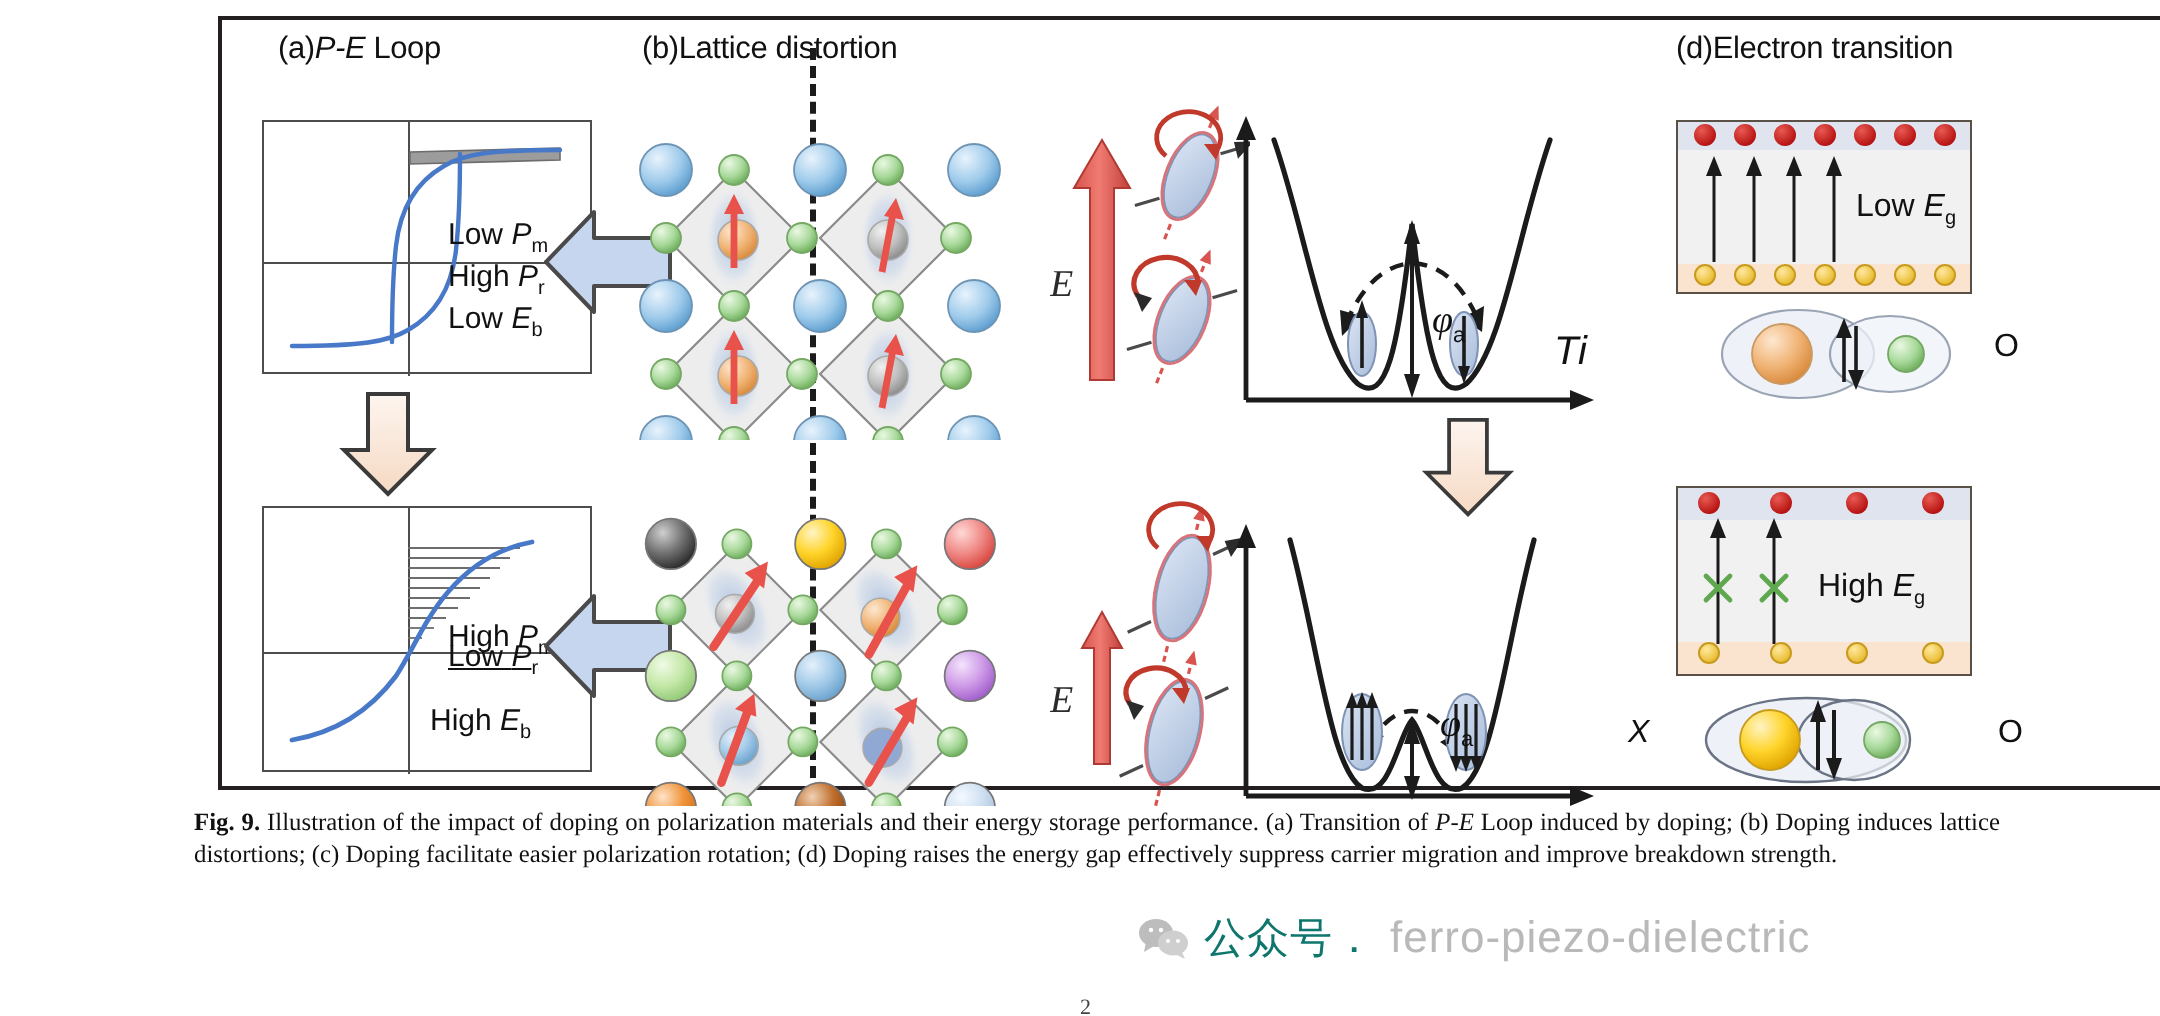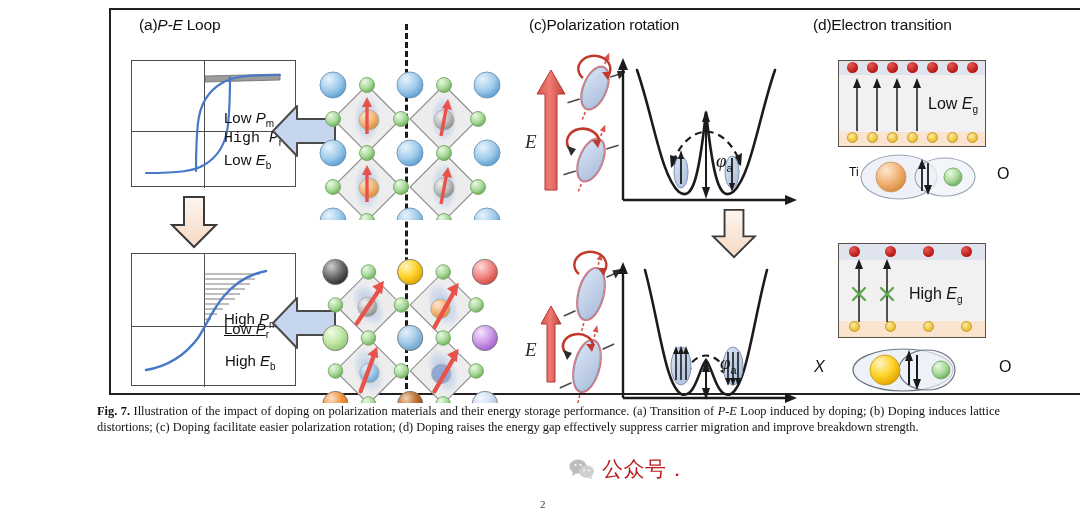--- a/index.html
+++ b/index.html
@@ -47,56 +47,56 @@
   #caption{position:absolute;left:97px;top:404px;width:903px;
       font-family:"Liberation Serif",serif;font-size:12.4px;line-height:15.6px;
       text-align:justify;color:#111;}
   #caption b{font-weight:bold;}
   #caption i{font-style:italic;}
 
   
   #watermark{position:absolute;left:569px;top:455px;
       font-family:"Liberation Sans",sans-serif;font-size:22px;color:#b9b9b9;
       white-space:nowrap;letter-spacing:.5px;display:flex;align-items:center;gap:7px;}
-  #wm-cn{font-size:21px;color:#b91c1c;}
+  #wm-cn{font-size:21px;color:#0f766e;}
   #pagenum{position:absolute;left:540px;top:498px;font-family:"Liberation Serif",serif;
       font-size:11px;color:#444;}
 </style>
 </head>
 <body>
 
 <div id="root">
 
   <div id="figure-frame">
 
     <div class="panel-title" style="left:28px;top:6px;">
       <span>(a)</span><i>P-E</i><span> Loop</span>
     </div>
-    <div class="panel-title" style="left:418px;top:6px;">
-      <span>(c)</span><span>Polarization rotation</span>
-    </div>
-    <div class="panel-title" style="left:702px;top:6px;text-align:right;">
+    <div class="panel-title" style="left:210px;top:6px;">
+      <span>(b)</span><span>Lattice distortion</span>
+    </div>
+    <div class="panel-title" style="left:727px;top:6px;text-align:right;">
       <span>(d)</span><span>Electron transition</span>
     </div>
 
     <div id="divider"></div>
 
     <div class="pe-box" style="left:20px;top:50px;width:165px;height:127px;">
       <div class="pe-vline" style="left:72px;top:0;height:127px;"></div>
       <div class="pe-hline" style="left:0;top:70px;width:165px;"></div>
       <svg width="163" height="125" viewBox="0 0 163 125" style="position:absolute;left:0;top:0;">
         <polygon points="73,15 148,13 148,19 73,21" fill="#9c9c9c" stroke="#6d6d6d" stroke-width="0.8"></polygon>
         <path d="M148,14 C112,14 100,16 90,22 C76,30 68,44 66,62 C64,80 64,100 64,110" fill="none" stroke="#4878c8" stroke-width="2.2" stroke-linecap="round"></path>
         <path d="M14,112 C48,112 62,110 72,104 C86,96 94,82 96,64 C98,46 98,26 98,16" fill="none" stroke="#4878c8" stroke-width="2.2" stroke-linecap="round"></path>
       </svg>
     </div>
     <div class="lbl" style="left:113px;top:99px;">
       <span>Low </span><i>P</i><sub>m</sub>
     </div>
-    <div class="lbl" style="left:113px;top:120px;font-family:Liberation Mono, monospace;">
+    <div class="lbl" style="left:113px;top:120px;">
       <span>High </span><i>P</i><sub>r</sub>
     </div>
     <div class="lbl" style="left:113px;top:141px;">
       <span>Low </span><i>E</i><sub>b</sub>
     </div>
 
     <svg class="arrow-down" style="left:58px;top:185px;" width="50" height="55" viewBox="0 0 50 55">
       <defs>
         <linearGradient id="downg" x1="0" y1="0" x2="0" y2="1">
           <stop offset="0%" stop-color="#fdf5ef"></stop>
@@ -124,21 +124,21 @@
         </g>
         <path d="M14,116 C38,112 54,100 66,84 C74,72 80,56 92,42 C104,28 118,20 134,17" fill="none" stroke="#4878c8" stroke-width="2.4" stroke-linecap="round"></path>
       </svg>
     </div>
     <div class="lbl" style="left:113px;top:300px;">
       <span>High </span><i>P</i><sub>m</sub>
     </div>
     <div class="lbl" style="left:113px;top:310px;text-decoration:underline;">
       <span>Low </span><i>P</i><sub>r</sub>
     </div>
-    <div class="lbl" style="left:114px;top:342px;">
+    <div class="lbl" style="left:104px;top:342px;">
       <span>High </span><i>E</i><sub>b</sub>
     </div>
 
     <svg class="arrow-left" style="left:160px;top:86px;" width="68" height="70" viewBox="0 0 68 70">
       <polygon points="2,35 26,10 26,23 64,23 64,47 26,47 26,60" fill="#c7d6ef" stroke="#4a4a4a" stroke-width="2" stroke-linejoin="round"></polygon>
     </svg>
     <svg class="arrow-left" style="left:160px;top:278px;" width="68" height="70" viewBox="0 0 68 70">
       <polygon points="2,35 26,10 26,23 64,23 64,47 26,47 26,60" fill="#c7d6ef" stroke="#4a4a4a" stroke-width="2" stroke-linejoin="round"></polygon>
     </svg>
 
@@ -534,21 +534,21 @@
       <ellipse cx="98" cy="24" rx="30" ry="19" fill="#eef2f8" fill-opacity="0.75" stroke="#9aa4b4" stroke-width="1.1"></ellipse>
       <circle cx="44" cy="24" r="15" fill="url(#gOrange)" stroke="#c99a63" stroke-width="0.9"></circle>
       <circle cx="106" cy="24" r="9" fill="url(#gGreen)" stroke="#74a863" stroke-width="0.9"></circle>
       <g stroke="#1b1b1b" stroke-width="1.8">
         <line x1="75" y1="38" x2="75" y2="12"></line>
           <line x1="81" y1="10" x2="81" y2="36"></line>
       </g>
       <polygon points="75,6 71,16 79,16" fill="#1b1b1b"></polygon>
       <polygon points="81,42 77,32 85,32" fill="#1b1b1b"></polygon>
     </svg>
-    <div class="lbl" style="left:738px;top:155px;font-size:12px;">Ti</div>
+    <div class="lbl" style="left:666px;top:155px;font-size:20px;font-style:italic;">Ti</div>
     <div class="lbl" style="left:886px;top:155px;font-size:16px;">O</div>
 
     <div class="band-box" style="left:727px;top:233px;width:148px;height:95px;">
       <div class="band-top" style="height:16px;"></div>
       <div class="band-bot" style="height:16px;"></div>
       <svg width="144" height="91" viewBox="0 0 144 91" style="position:absolute;left:0;top:0;">
         <g stroke="#1b1b1b" stroke-width="1.5">
           <line x1="20" y1="78" x2="20" y2="22"></line>
           <line x1="48" y1="78" x2="48" y2="22"></line>
         </g>
@@ -591,32 +591,33 @@
       </g>
       <polygon points="68,5 64,16 72,16" fill="#1b1b1b"></polygon>
       <polygon points="76,45 72,34 80,34" fill="#1b1b1b"></polygon>
     </svg>
     <div class="lbl" style="left:703px;top:348px;font-size:16px;font-style:italic;">X</div>
     <div class="lbl" style="left:888px;top:348px;font-size:16px;">O</div>
 
   </div>
 
   <div id="caption">
-    <b>Fig. 7.</b><span> Illustration of the impact of doping on polarization materials and their energy storage performance. (a) Transition of </span><i>P-E</i><span> Loop induced by doping; (b) Doping induces lattice distortions; (c) Doping facilitate easier polarization rotation; (d) Doping raises the energy gap effectively suppress carrier migration and improve breakdown strength.</span>
+    <b>Fig. 9.</b><span> Illustration of the impact of doping on polarization materials and their energy storage performance. (a) Transition of </span><i>P-E</i><span> Loop induced by doping; (b) Doping induces lattice distortions; (c) Doping facilitate easier polarization rotation; (d) Doping raises the energy gap effectively suppress carrier migration and improve breakdown strength.</span>
   </div>
 
   <div id="watermark">
     <svg width="26" height="22" viewBox="0 0 26 22">
       <ellipse cx="9" cy="8.5" rx="8.5" ry="7" fill="#bdbdbd"></ellipse>
       <polygon points="4,13 3,18 8,15" fill="#bdbdbd"></polygon>
       <ellipse cx="17.5" cy="13.5" rx="7.5" ry="6.2" fill="#cfcfcf"></ellipse>
       <polygon points="22,18 23.5,21.5 18.5,19" fill="#cfcfcf"></polygon>
       <circle cx="6.5" cy="7" r="1.1" fill="#ffffff"></circle>
       <circle cx="11.5" cy="7" r="1.1" fill="#ffffff"></circle>
       <circle cx="15" cy="12.5" r="1" fill="#ffffff"></circle>
       <circle cx="20" cy="12.5" r="1" fill="#ffffff"></circle>
     </svg>
     <span id="wm-cn">公众号．</span>
+    <span>ferro-piezo-dielectric</span>
   </div>
 
   <div id="pagenum">2</div>
 
 </div>
 
 </body></html>

